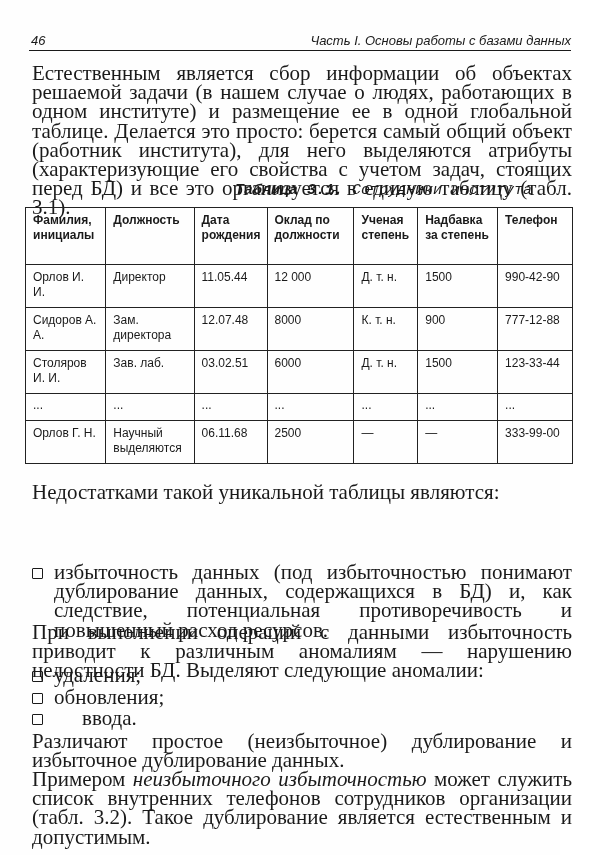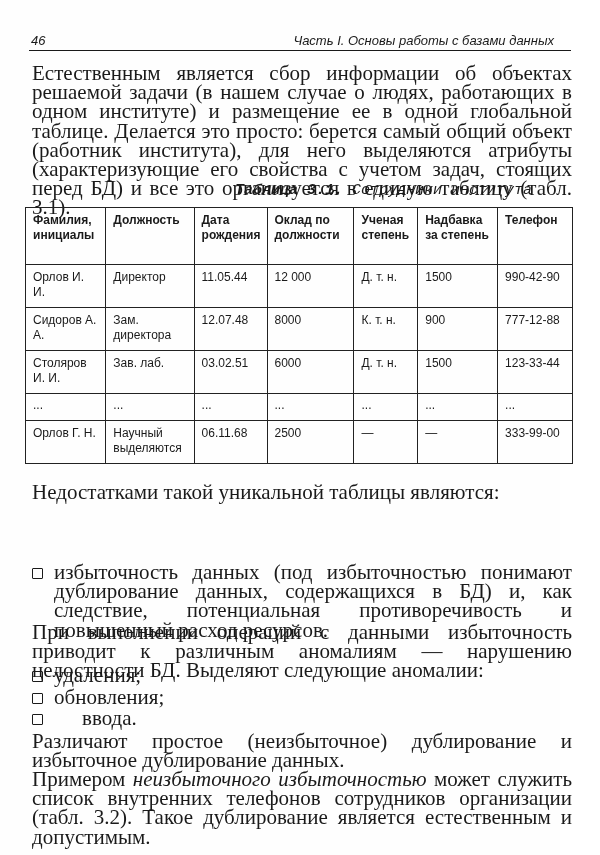--- a/index.html
+++ b/index.html
@@ -1,20 +1,20 @@
 <!DOCTYPE html>
 <html><head>
   <meta charset="utf-8">
   <style>
     html, body { margin: 0; padding: 0; background: #ffffff; }
     body { width: 600px; height: 855px; position: relative; overflow: hidden; color: #1a1a1a; }
     .page { position: absolute; left: 0; top: 0; width: 560px; height: 855px; background: #fefefe; }
     .header { position: absolute; left: 29px; top: 30px; width: 542px; height: 20px; border-bottom: 1.5px solid #1a1a1a; font-family: "Liberation Sans", sans-serif; font-style: italic; font-size: 13px; }
     .header .num { position: absolute; left: 2px; top: 3px; }
-    .header .title { position: absolute; right: 17px; top: 3px; }
+    .header .title { position: absolute; right: 0; top: 3px; }
     .serif { font-family: "Liberation Serif", serif; font-size: 21px; line-height: 19.2px; text-align: justify; }
     .para { position: absolute; left: 32px; width: 540px; }
     .caption { position: absolute; right: 28px; top: 182px; font-family: Liberation Mono, monospace; font-size: 15px; font-style: italic; }
     .caption b { font-weight: bold; }
     table.t { position: absolute; left: 25px; top: 207px; width: 548px; border-collapse: collapse; font-family: "Liberation Sans", sans-serif; font-size: 12px; line-height: 15px; }
     table.t th, table.t td { border: 1.4px solid #222; vertical-align: top; text-align: left; padding: 5px 6px 4px 7px; }
     table.t th { font-weight: bold; height: 47px; }
     table.t tr.r td { height: 33px; }
     table.t tr.dots td { height: 18px; padding-top: 4px; }
     .bullet { position: absolute; left: 32px; width: 540px; }

